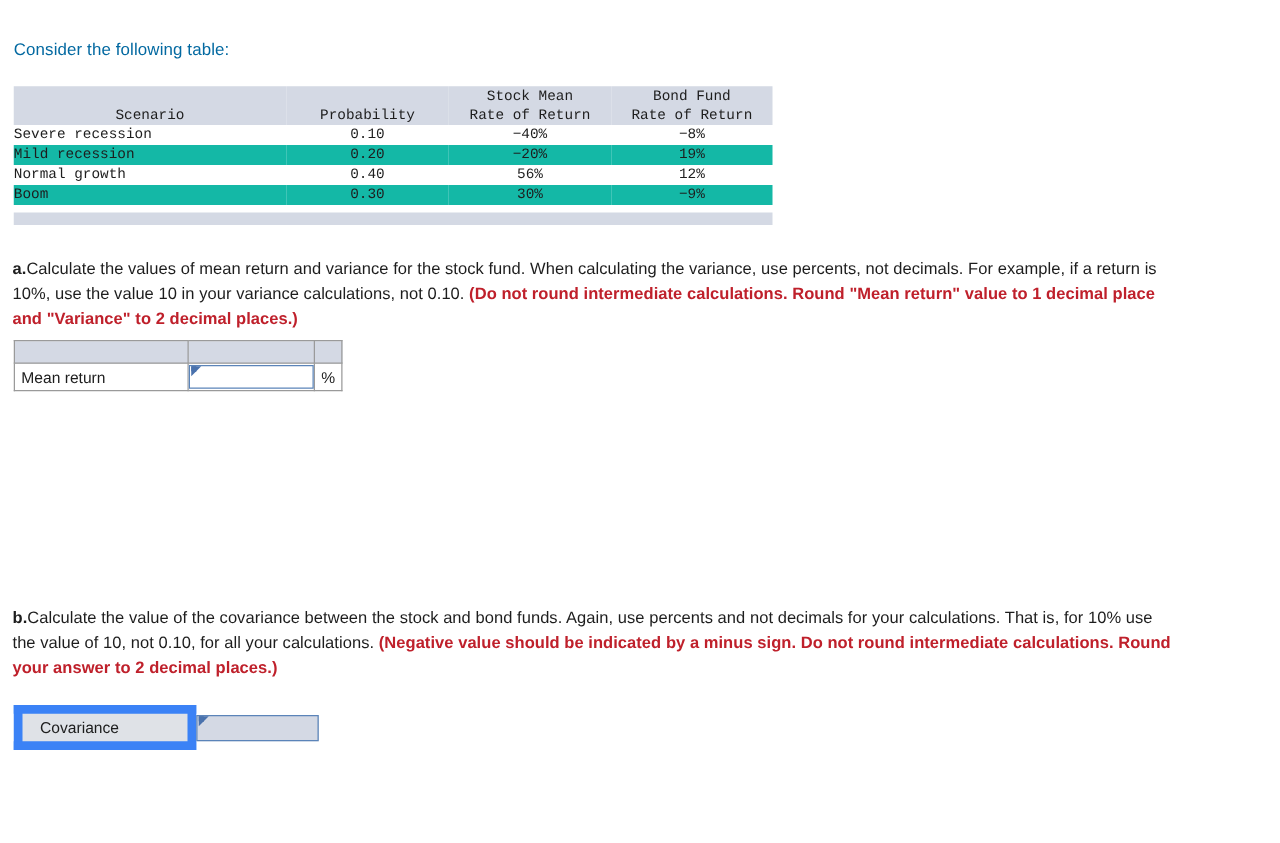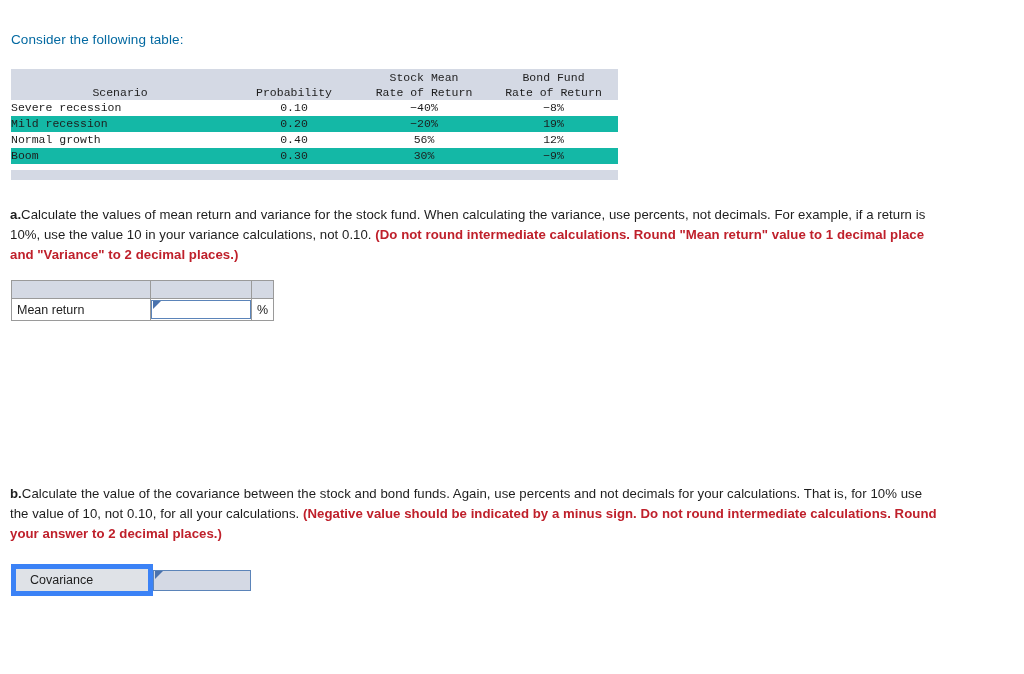--- a/index.html
+++ b/index.html
@@ -105,21 +105,21 @@
     border: 1px solid #9a9a9a;
     padding: 0;
     height: 21px;
     vertical-align: middle;
   }
 
   
   #answer-a {
     position: absolute;
     left: 11px;
-    top: 280px;
+    top: 272px;
     padding-left: 32px;
   }
   #answer-a td.hdr {
     background: #d4d9e4;
     height: 17px;
   }
   #answer-a td.label {
     width: 133px;
     background: #ffffff;
     padding-left: 5px;
@@ -184,21 +184,21 @@
     position: absolute;
     left: 11px;
     top: 564px;
   }
   #answer-b td.label {
     width: 118px;
     background: #dfe2e7;
     padding-left: 14px;
     height: 22px;
     font-size: 12.5px;
-    border: 5px solid #3b82f6;
+    border: 7px solid #3b82f6;
   }
   #answer-b td.fieldcell {
     width: 98px;
     border: none;
     padding: 0;
     background: #ffffff;
   }
   #answer-b .field {
     height: 21px;
   }

